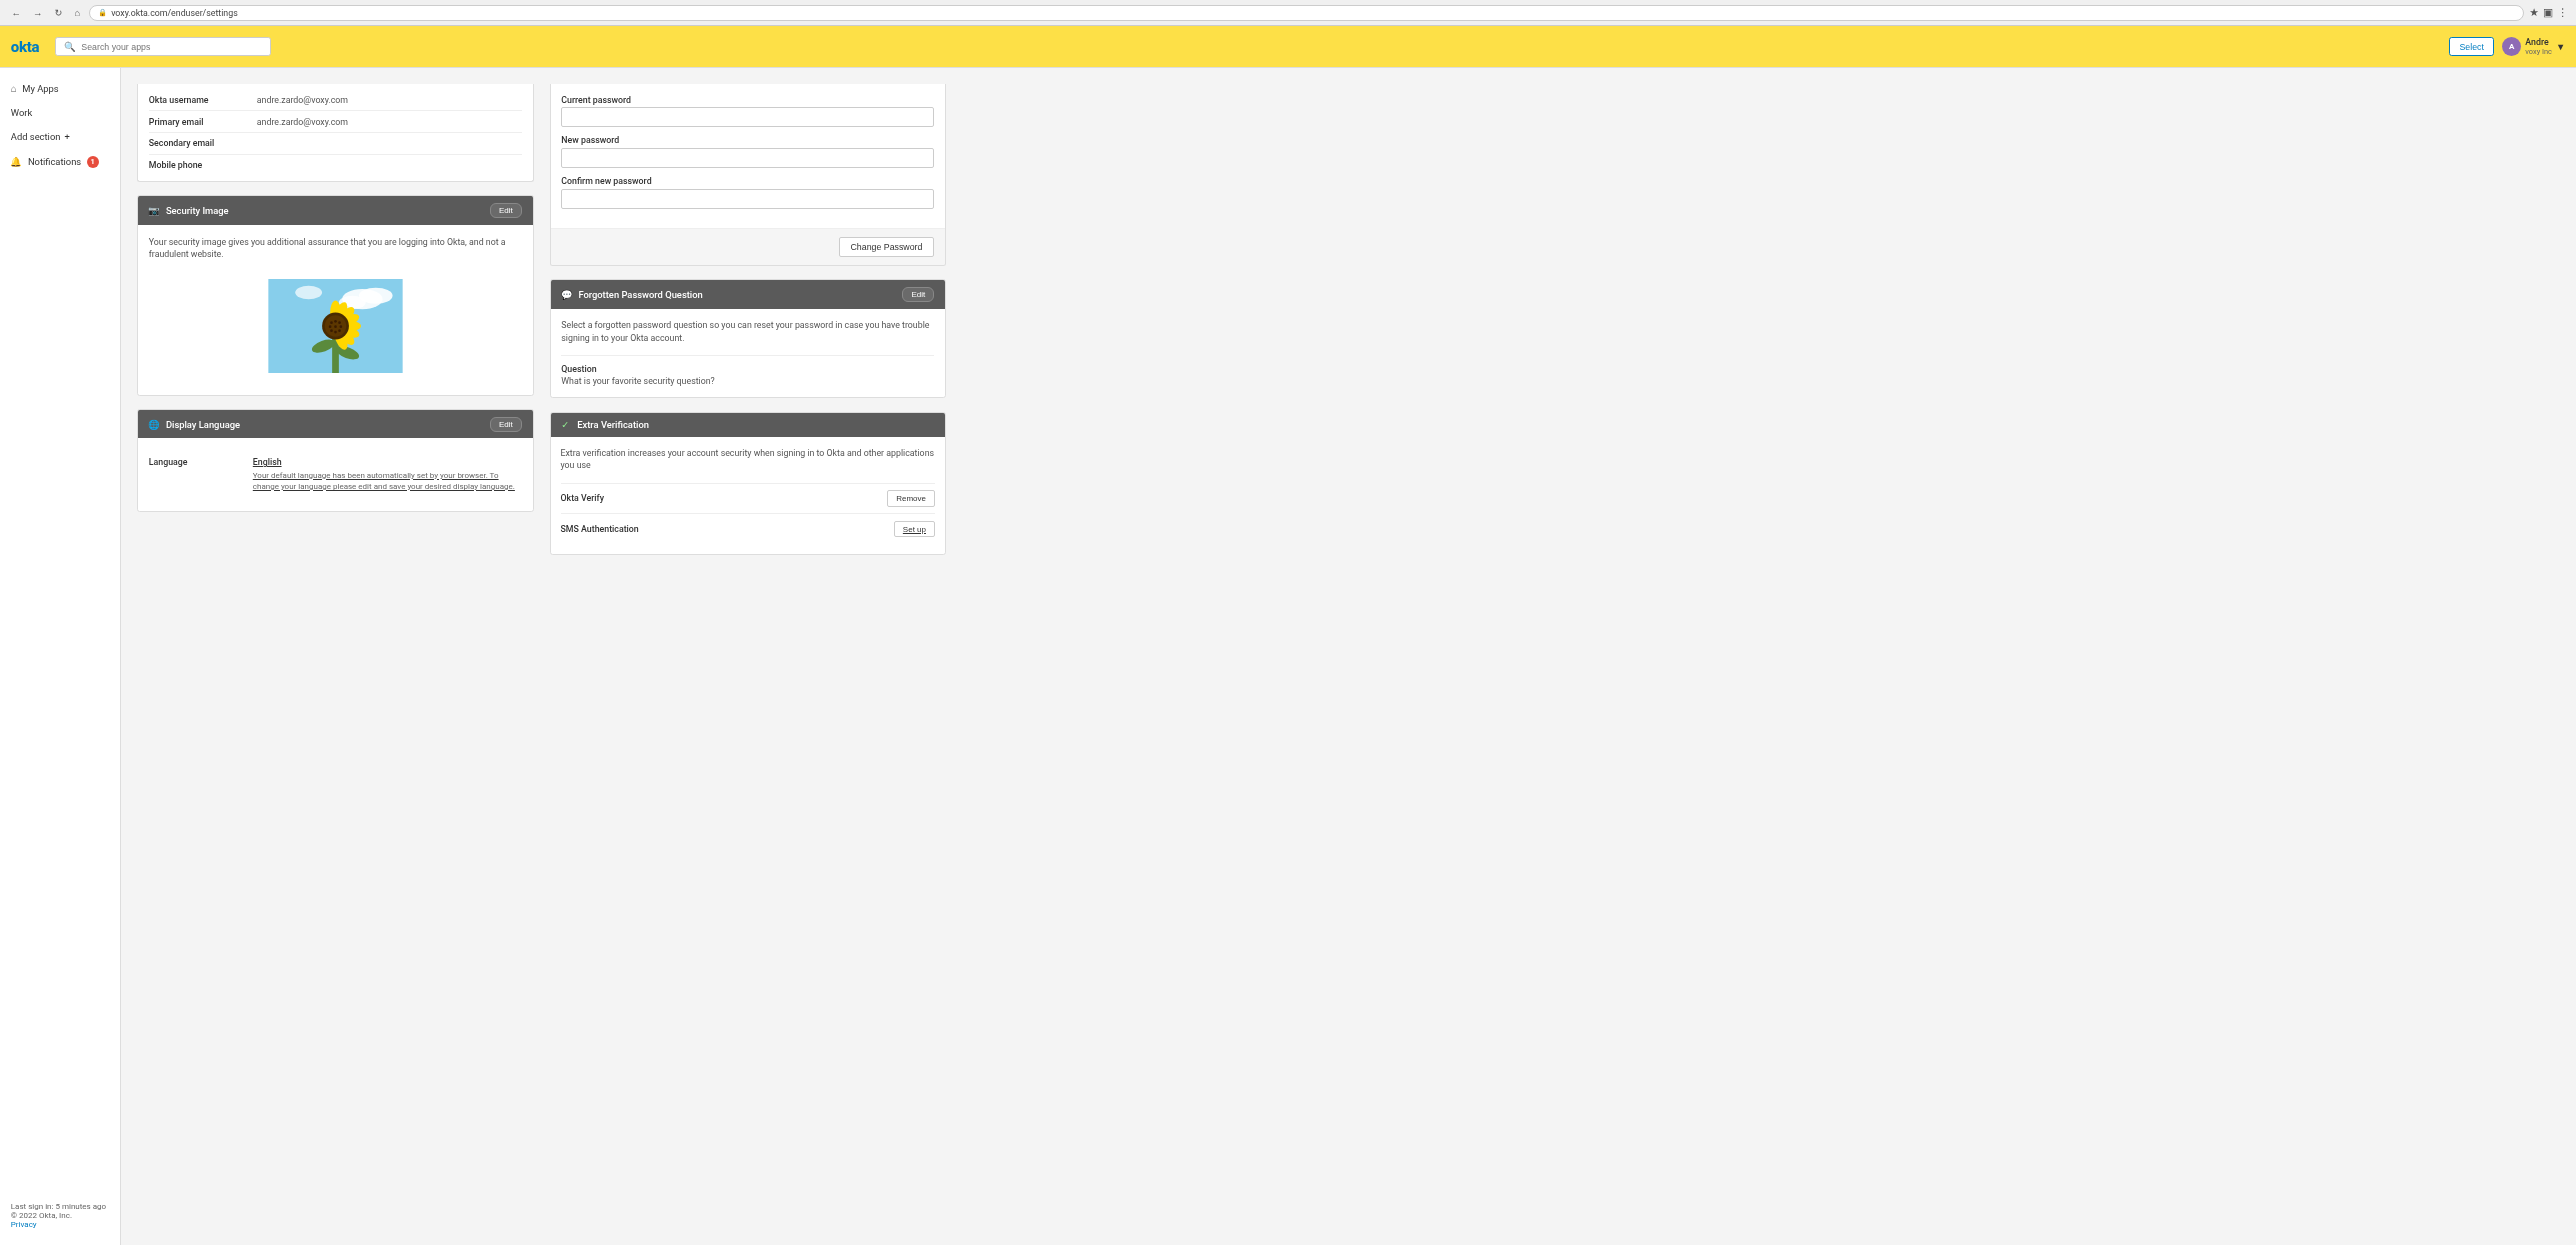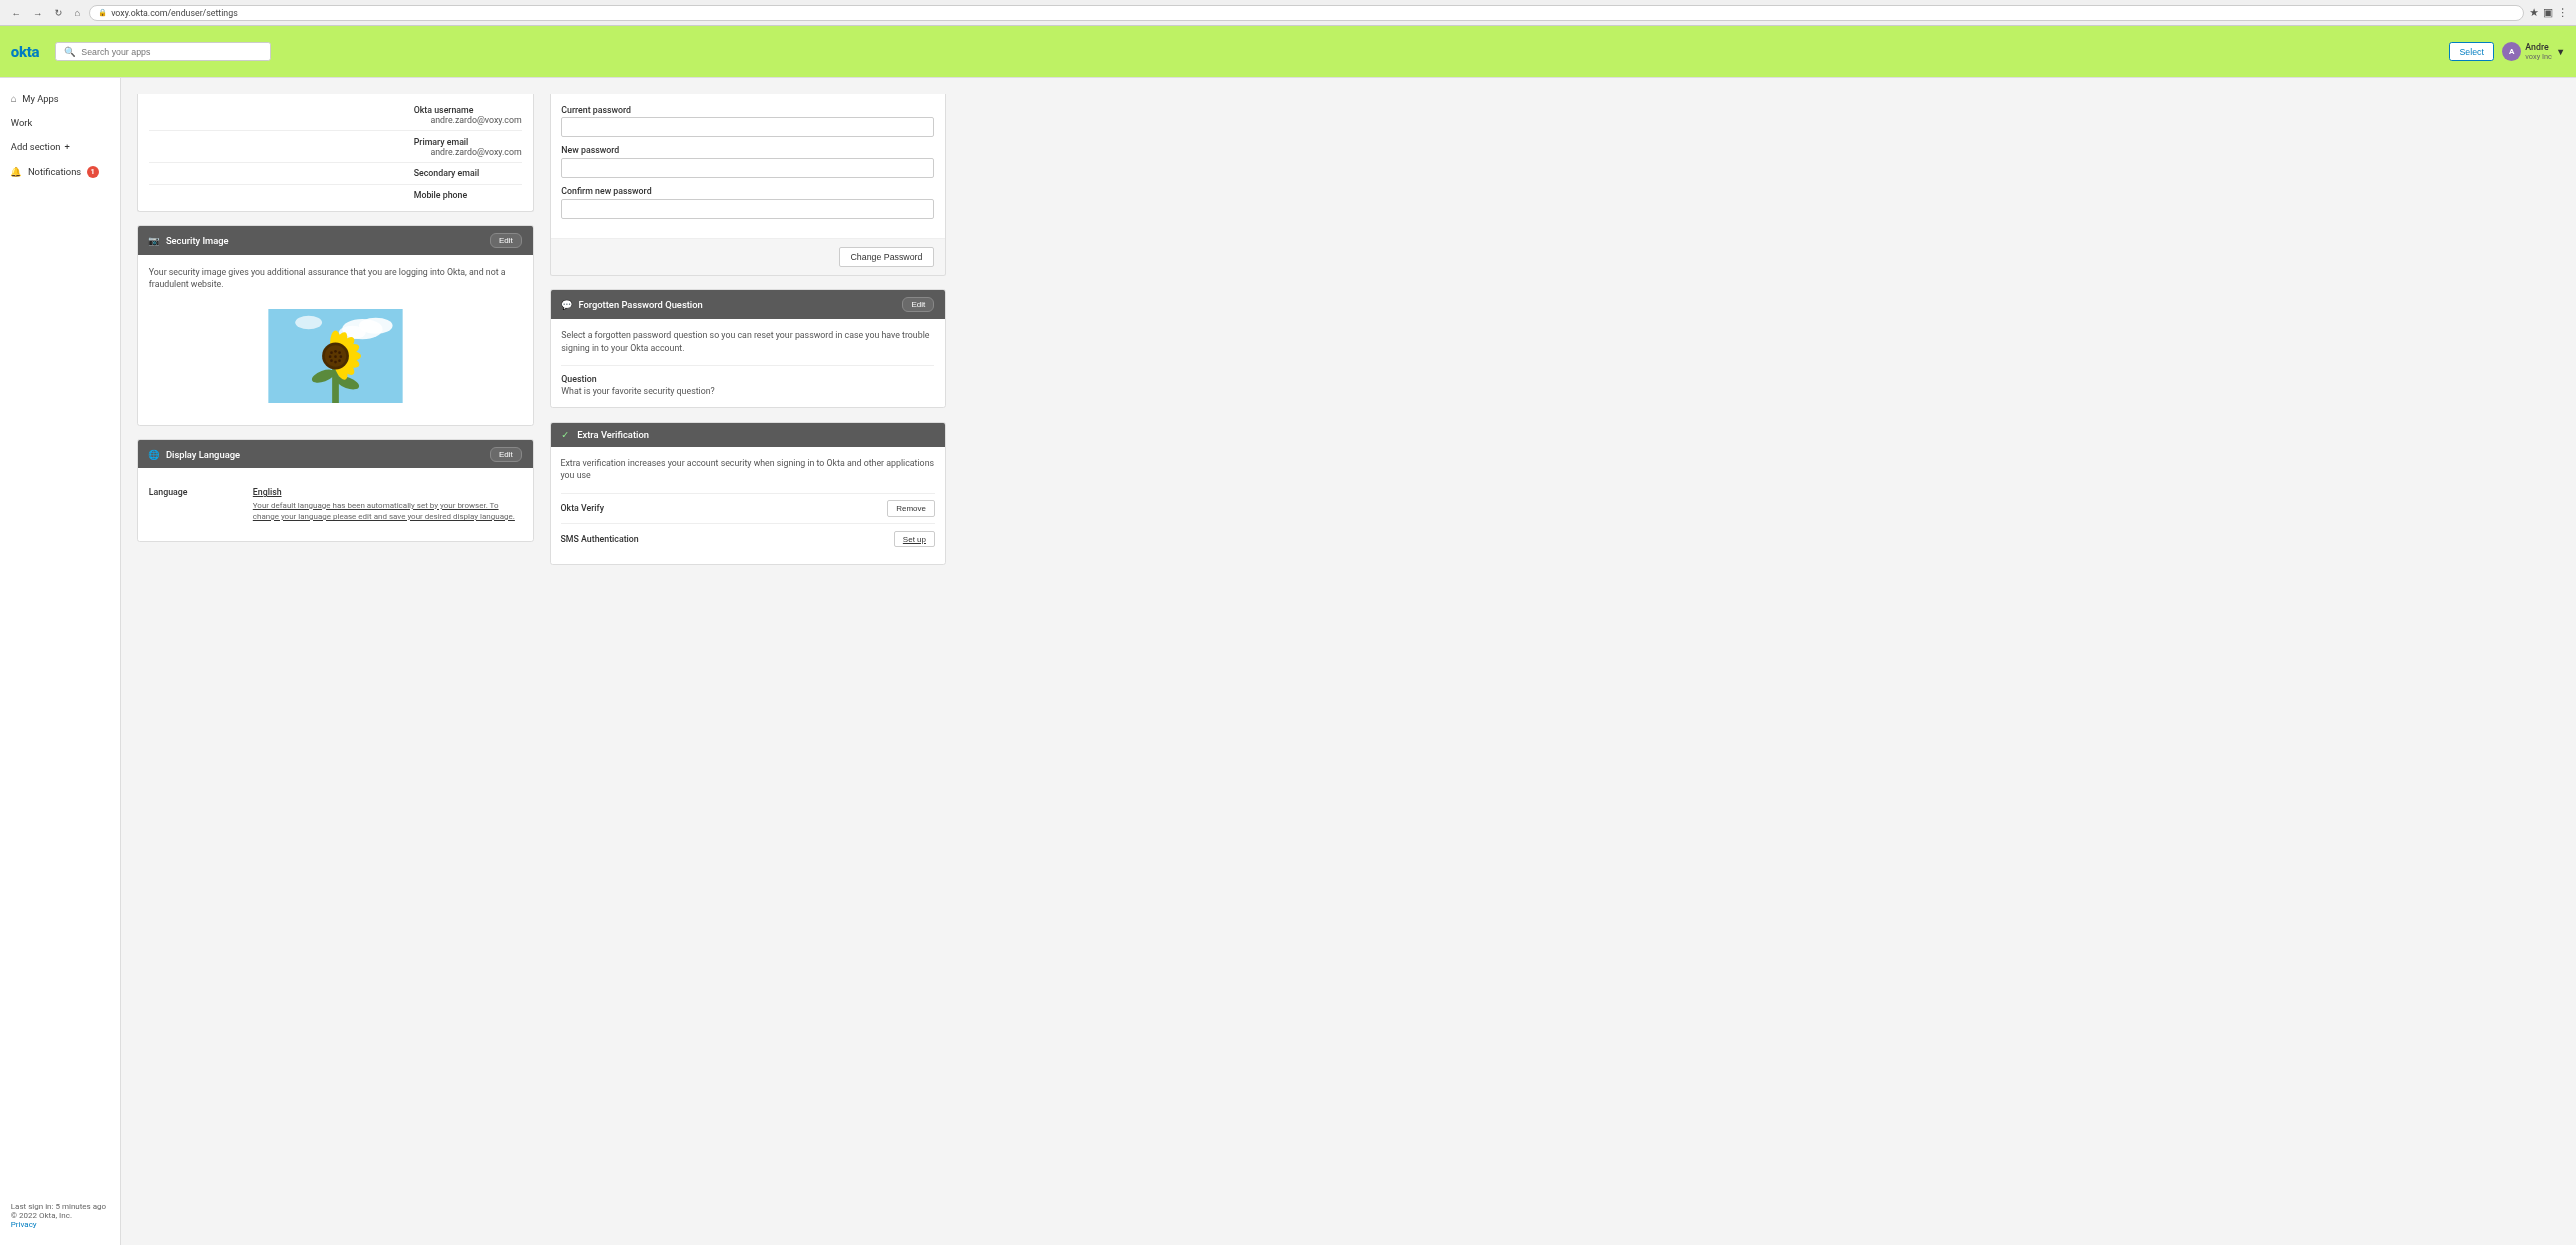--- a/index.html
+++ b/index.html
@@ -32,26 +32,26 @@
     }
     .lock-icon { color: #4caf50; font-size: 7.4px; }
     .browser-actions { display: flex; gap: 4px; margin-left: auto; }
     .browser-action-btn { background: none; border: none; cursor: pointer; color: #555; font-size: 10.8px; }
 
     
     .app-wrapper { display: flex; flex-direction: column; height: calc(100vh - 26px); }
 
     
     .top-nav {
-      background: #bef264;
+      background: #fde047;
       border-bottom: 0.7px solid #ddd;
       display: flex;
       align-items: center;
       padding: 0 10.8px;
-      height: 52px;
+      height: 42px;
       flex-shrink: 0;
     }
     .okta-logo {
       font-size: 15px;
       font-weight: 800;
       color: #007dc1;
       margin-right: 16px;
       letter-spacing: -0.3px;
     }
     .okta-logo span { color: #007dc1; }
@@ -191,22 +191,21 @@
       font-size: 8px;
       cursor: pointer;
     }
     .card-body { padding: 10.8px; }
 
     
     .info-row {
       display: flex;
       padding: 5.4px 0;
       border-bottom: 0.7px solid #eee;
-      align-items: flex-end;
-      flex-direction: column;
+      align-items: flex-start;
     }
     .info-row:last-child { border-bottom: none; }
     .info-label { width: 108px; font-size: 8.8px; font-weight: 500; color: #333; }
     .info-value { font-size: 8.8px; color: #555; }
 
     
     .security-image-container {
       display: flex;
       justify-content: center;
       padding: 10.8px;

